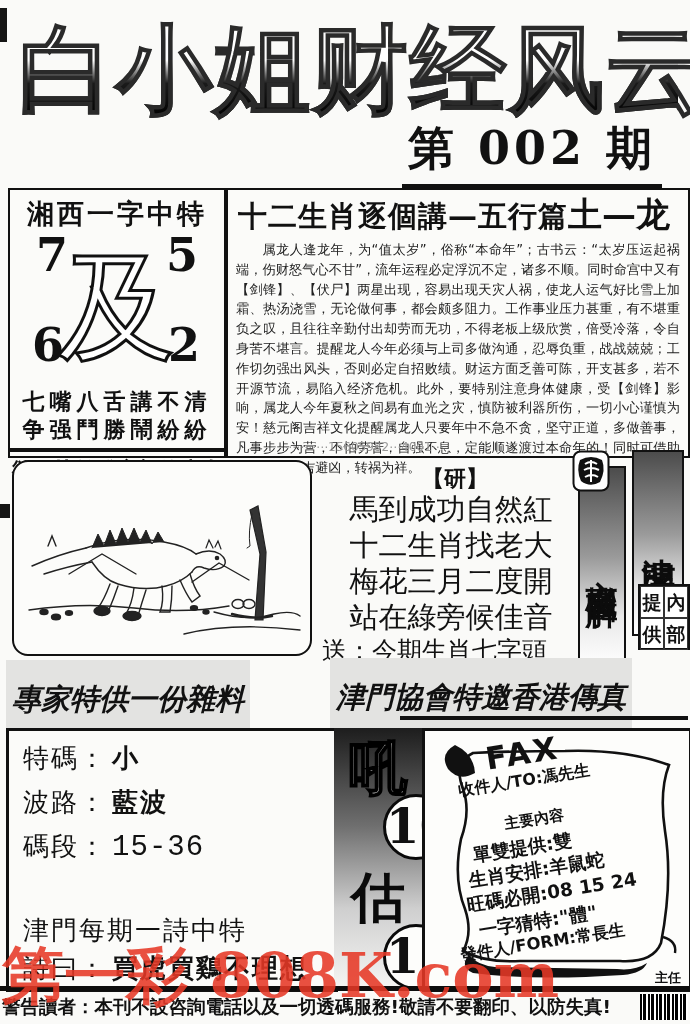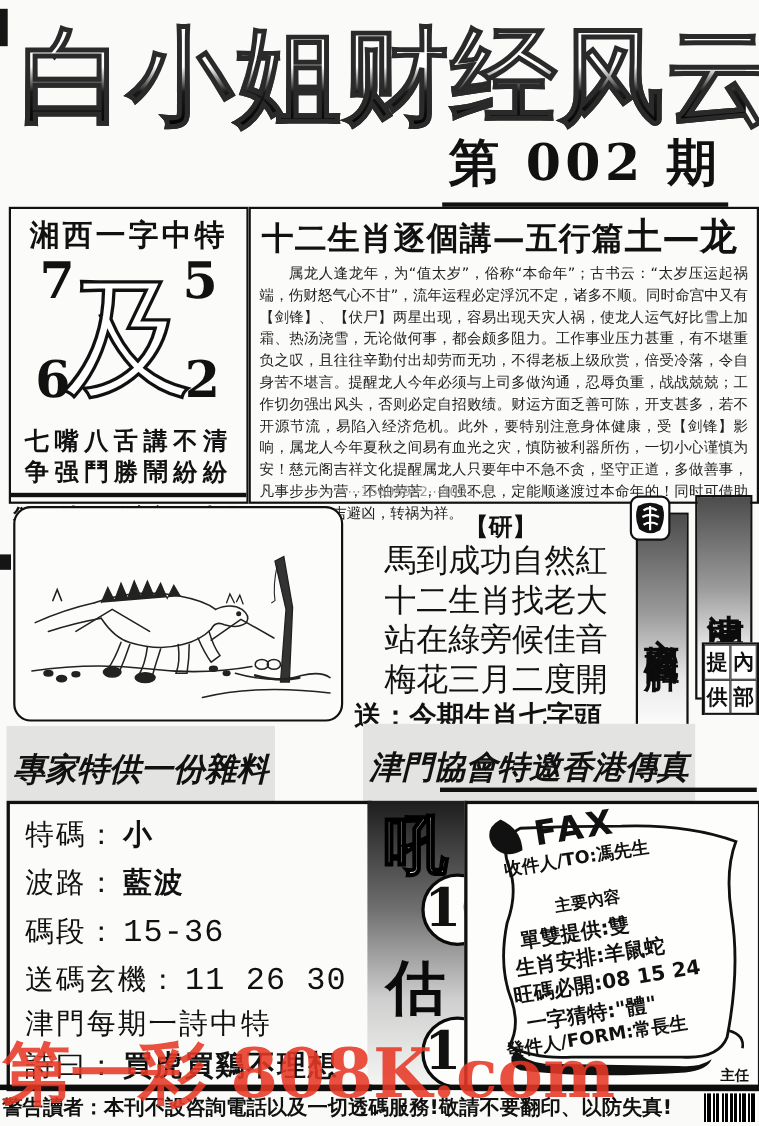--- a/index.html
+++ b/index.html
@@ -38,21 +38,21 @@
   .zo-title{font-size:29px;font-weight:900;letter-spacing:1px;}
   .zo-elem{font-size:34px;font-weight:900;font-family:"DejaVu Serif",serif;}
   .zo-para{padding:2px 8px 0 8px;font-size:13.2px;line-height:1.5;text-align:justify;
     text-indent:2em;color:#222;}
   .faded{color:#999;font-size:12px;overflow:hidden;white-space:nowrap;}
   
   .drawframe{left:12px;top:460px;width:296px;height:192px;border:2.5px solid #111;border-radius:16px;background:#fcfcfa;}
   .bracket-line{left:330px;top:464px;width:250px;text-align:center;font-size:22px;font-weight:bold;}
   .poem{left:318px;top:492px;width:266px;text-align:center;font-size:29px;line-height:1.24;
     font-family:"DejaVu Serif",serif;white-space:nowrap;}
-  .gift{left:322px;top:634px;width:266px;font-size:25px;font-weight:bold;
+  .gift{left:322px;top:634px;width:266px;font-size:25px;font-weight:normal;
     font-family:"DejaVu Serif",serif;white-space:nowrap;}
   .vstrip{border:2.5px solid #111;writing-mode:vertical-rl;text-orientation:upright;
     text-align:center;font-weight:900;color:#0c0c0c;
     background:linear-gradient(180deg,#4c4c4c 0%,#9a9a9a 45%,#e8e8e8 75%,#fff 100%);
     font-family:"DejaVu Serif",serif;}
   .strip1{left:578px;top:466px;width:44px;height:198px;font-size:32px;letter-spacing:6px;}
   .strip2{left:632px;top:450px;width:48px;height:182px;font-size:34px;letter-spacing:6px;}
   .stamp{left:572px;top:450px;width:38px;height:42px;}
   .provide{left:638px;top:584px;width:48px;height:62px;border:2px solid #111;background:#fff;
     display:grid;grid-template-columns:1fr 1fr;font-size:19px;font-weight:bold;text-align:center;line-height:30px;}
@@ -172,22 +172,22 @@
         <ellipse cx="192" cy="150" rx="3" ry="2" fill="#222"></ellipse>
         <path d="M218,152 Q240,158 258,154" stroke-width="2.4"></path>
       </g>
     </svg>
   </div>
 
   <div class="abs bracket-line">【研】</div>
   <div class="abs poem">
     <div>馬到成功自然紅</div>
     <div>十二生肖找老大</div>
+    <div>梅花三月二度開</div>
     <div>站在綠旁候佳音</div>
-    <div>梅花三月二度開</div>
   </div>
   <div class="abs gift">送：今期生肖七字頭</div>
 
   <div class="abs vstrip strip1">玄機圖解</div>
   <div class="abs vstrip strip2">津門老人</div>
   <div class="abs stamp">
     <svg width="38" height="42" viewBox="0 0 38 42">
       <rect x="1.5" y="1.5" width="35" height="39" rx="7" fill="#fff" stroke="#111" stroke-width="2"></rect>
       <path d="M8,10 Q19,4 30,10 Q34,20 28,32 Q18,38 9,31 Q4,20 8,10 Z" fill="#111"></path>
       <path d="M13,14 Q19,10 25,14 M12,20 Q19,16 27,20 M13,27 Q20,23 26,27 M19,10 L19,32" stroke="#fff" stroke-width="2" fill="none"></path>
@@ -210,24 +210,20 @@
       <span class="bl-label">特碼：</span>
       <span class="bl-value">小</span>
     </div>
     <div class="bl-item" style="top:54px;text-align:right;">
       <span class="bl-label">波路：</span>
       <span class="bl-value">藍波</span>
     </div>
     <div class="bl-item" style="top:98px;">
       <span class="bl-label">碼段：</span>
       <span class="bl-value bl-num">15-36</span>
-    </div>
-    <div class="bl-item" style="top:142px;">
-      <span class="bl-label">送碼玄機：</span>
-      <span class="bl-value bl-num">11 26 30</span>
     </div>
     <div class="bl-item" style="top:182px;">
       <span class="bl-label">津門每期一詩中特</span>
     </div>
     <div class="bl-item" style="top:220px;">
       <span class="bl-label">詩曰：</span>
       <span class="bl-value">買虎買鷄不理想</span>
     </div>
 
   </div>

